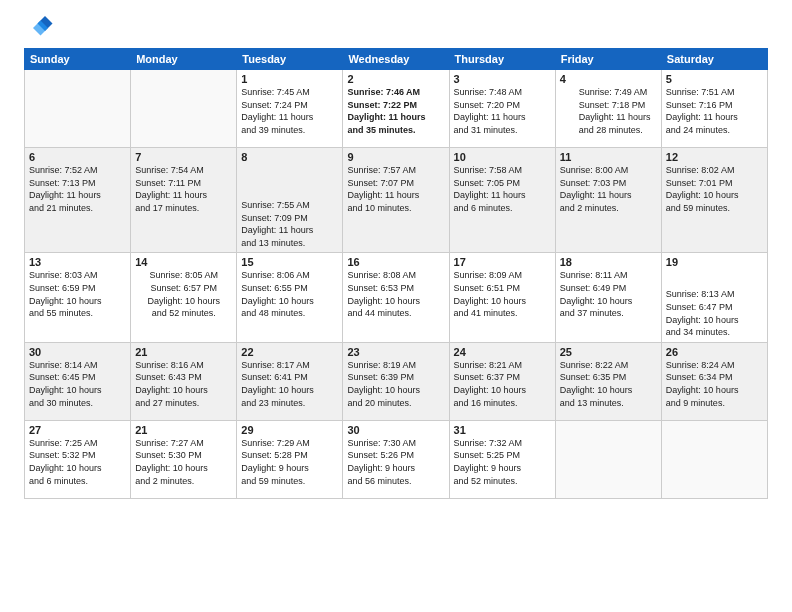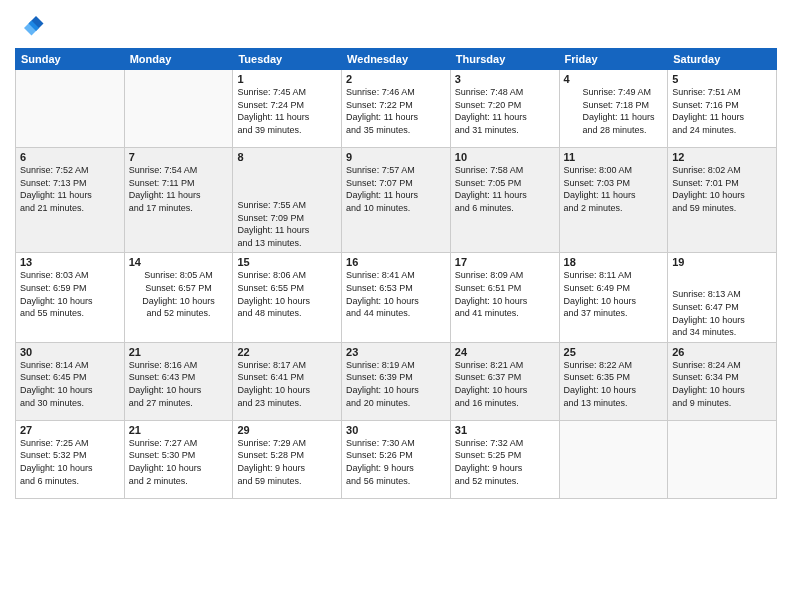--- a/index.html
+++ b/index.html
@@ -6,21 +6,21 @@
     body {
       width: 792px;
       height: 612px;
       font-family: Arial, sans-serif;
       background: #fff;
       overflow: hidden;
     }
     .page {
       width: 792px;
       height: 610px;
-      padding: 10px 15px;
+      padding: 10px 24px;
     }
     .header {
       display: flex;
       justify-content: space-between;
       align-items: flex-start;
       margin-bottom: 8px;
     }
     .logo {
       display: flex;
       align-items: center;
@@ -121,21 +121,21 @@
           <td class="empty"></td>
           <td>
             <span class="day-number">1</span>
             <div class="day-info" style="white-space: pre-line;">Sunrise: 7:45 AM
 Sunset: 7:24 PM
 Daylight: 11 hours
 and 39 minutes.</div>
           </td>
           <td>
             <span class="day-number">2</span>
-            <div class="day-info" style="white-space: pre-line;">Sunrise: 7:46 AM
+            <div class="day-info" style="white-space: pre-line; font-weight: bold;">Sunrise: 7:46 AM
 Sunset: 7:22 PM
 Daylight: 11 hours
 and 35 minutes.</div>
           </td>
           <td>
             <span class="day-number">3</span>
             <div class="day-info" style="white-space: pre-line;">Sunrise: 7:48 AM
 Sunset: 7:20 PM
 Daylight: 11 hours
 and 31 minutes.</div>
@@ -223,21 +223,21 @@
           </td>
           <td>
             <span class="day-number">15</span>
             <div class="day-info" style="white-space: pre-line;">Sunrise: 8:06 AM
 Sunset: 6:55 PM
 Daylight: 10 hours
 and 48 minutes.</div>
           </td>
           <td>
             <span class="day-number">16</span>
-            <div class="day-info" style="white-space: pre-line;">Sunrise: 8:41 AM
+            <div class="day-info" style="white-space: pre-line;">Sunrise: 8:08 AM
 Sunset: 6:53 PM
 Daylight: 10 hours
 and 44 minutes.</div>
           </td>
           <td>
             <span class="day-number">17</span>
             <div class="day-info" style="white-space: pre-line;">Sunrise: 8:09 AM
 Sunset: 6:51 PM
 Daylight: 10 hours
 and 41 minutes.</div>

